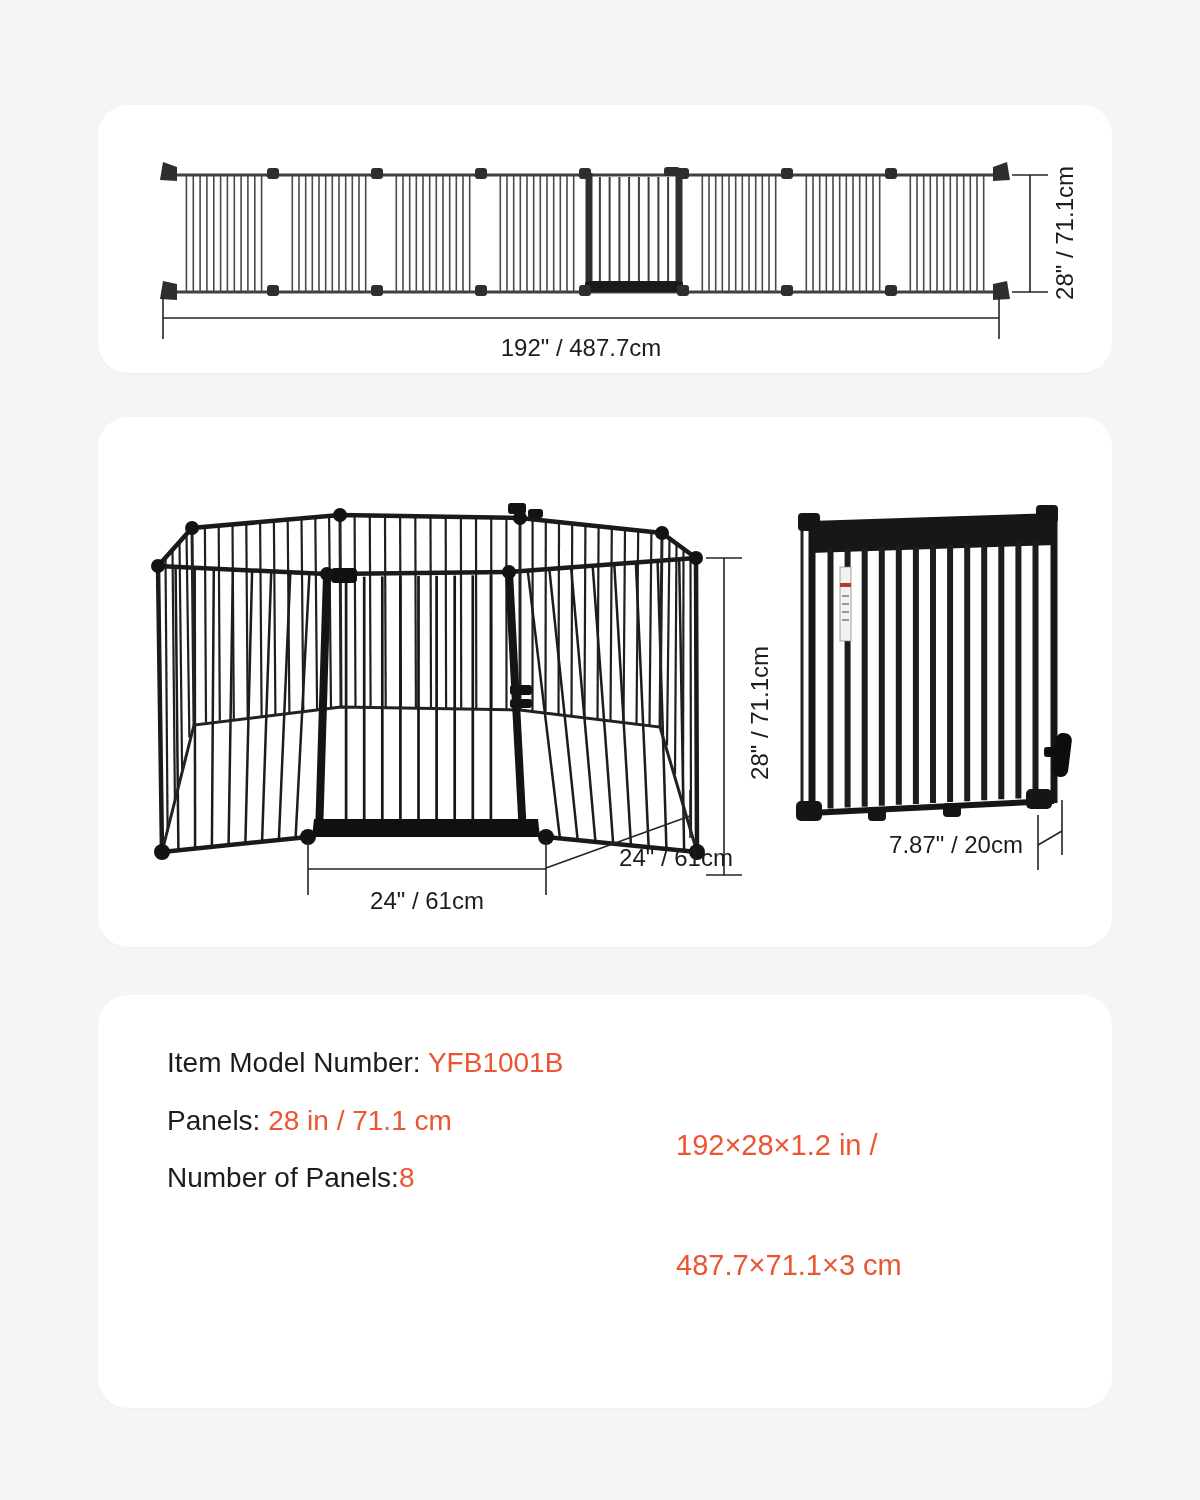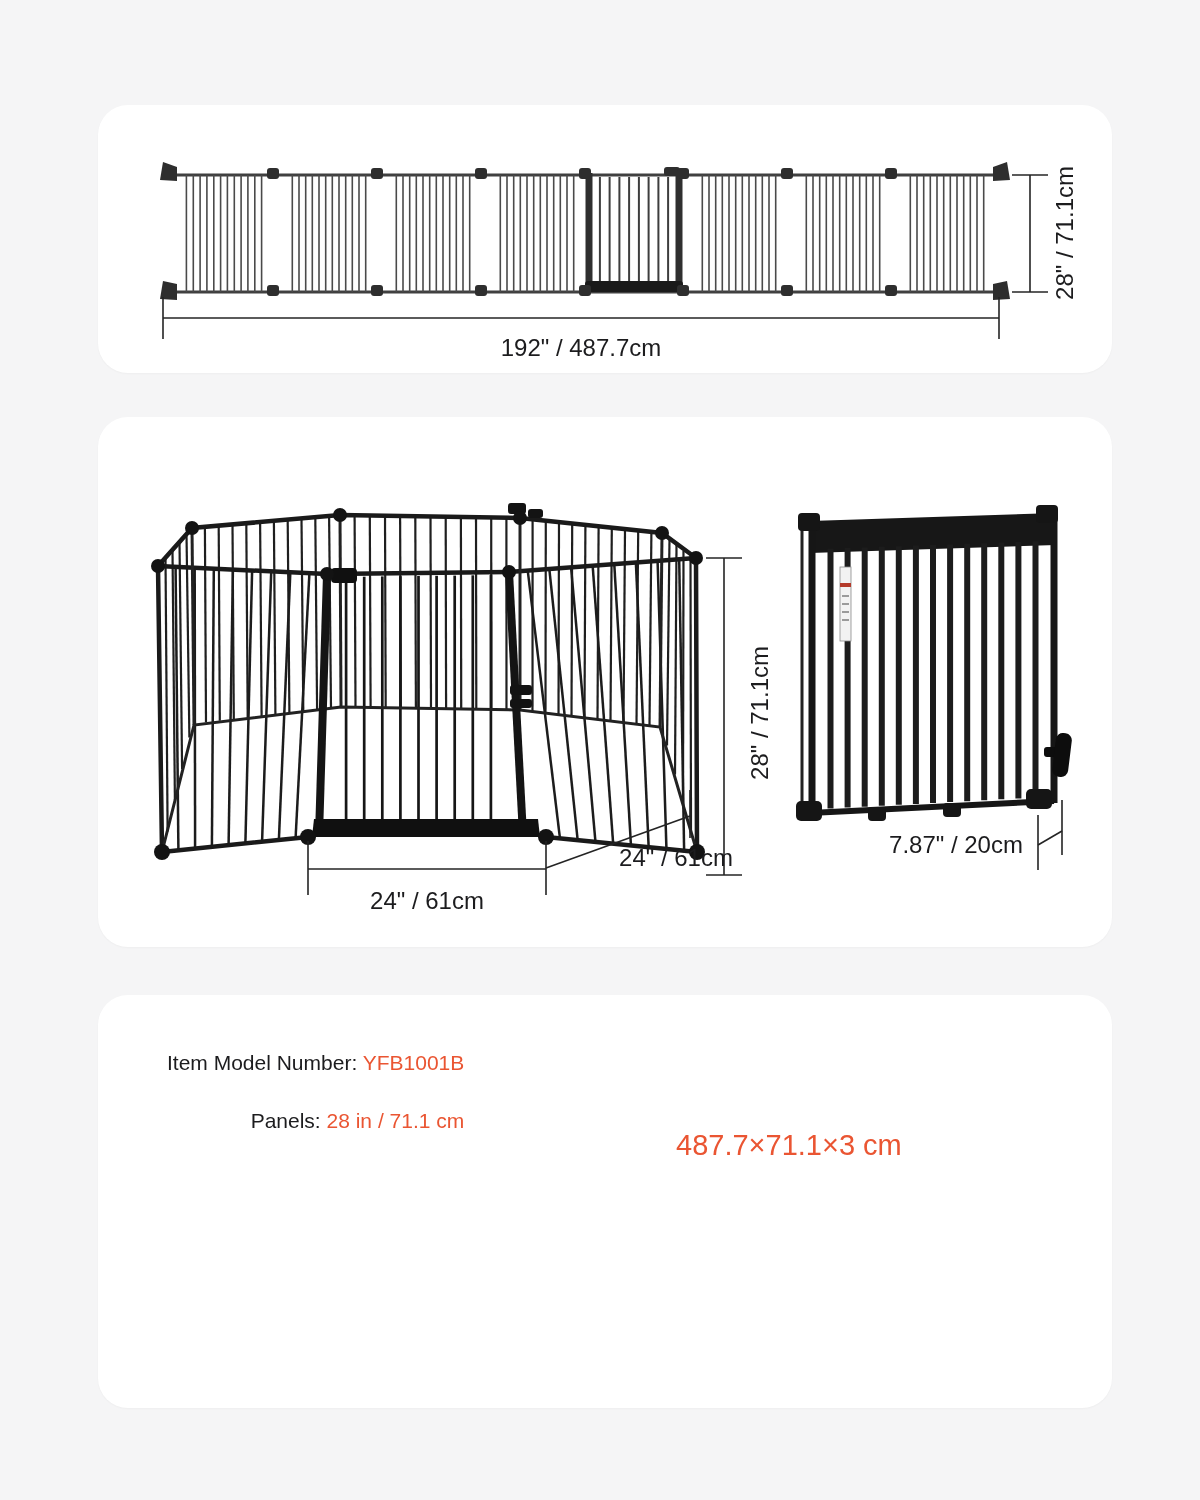--- a/index.html
+++ b/index.html
@@ -20,21 +20,21 @@
   #card-specs{top:995px;height:413px;}
   .card svg{position:absolute;left:0;top:0;}
   svg text{
     font-family:"Liberation Sans", sans-serif;
     fill:#1c1c1e;
   }
   .dim-label{font-size:24px;}
   .col{position:absolute;}
   #col-left{left:69px;top:50px;}
   #col-right{left:578px;top:50px;}
-  .spec-row{height:57.5px;font-size:21px;line-height:36px;white-space:pre;text-align:right;}
+  .spec-row{height:57.5px;font-size:28px;line-height:36px;white-space:pre;}
   .spec-label{color:#1c1c1e;}
   .spec-value{color:#ea5532;}
   .spec-block{font-size:29px;line-height:40px;white-space:pre;}
   .orange{color:#ea5532;}
 </style>
 </head>
 <body>
 
 <section class="card" id="card-top">
   <svg width="1014" height="268" viewBox="0 0 1014 268">
@@ -391,20 +391,22 @@
       <line x1="940" y1="428" x2="964" y2="414"></line>
     </g>
     <text class="dim-label" x="858" y="436" text-anchor="middle">7.87" / 20cm</text>
   </svg>
 </section>
 
 <section class="card" id="card-specs">
   <div class="col" id="col-left">
     <div class="spec-row"><span class="spec-label">Item Model Number: </span><span class="spec-value">YFB1001B</span></div>
     <div class="spec-row"><span class="spec-label">Panels: </span><span class="spec-value">28 in / 71.1 cm</span></div>
+    <div class="spec-row"><span class="spec-label">Number of Panels:</span><span class="spec-value">8</span></div>
   </div>
   <div class="col" id="col-right">
     <div class="spec-block">
+      <div class="orange">192×28×1.2 in /</div>
       <div class="orange">487.7×71.1×3 cm</div>
     </div>
 
   </div>
 </section>
 
 </body></html>

